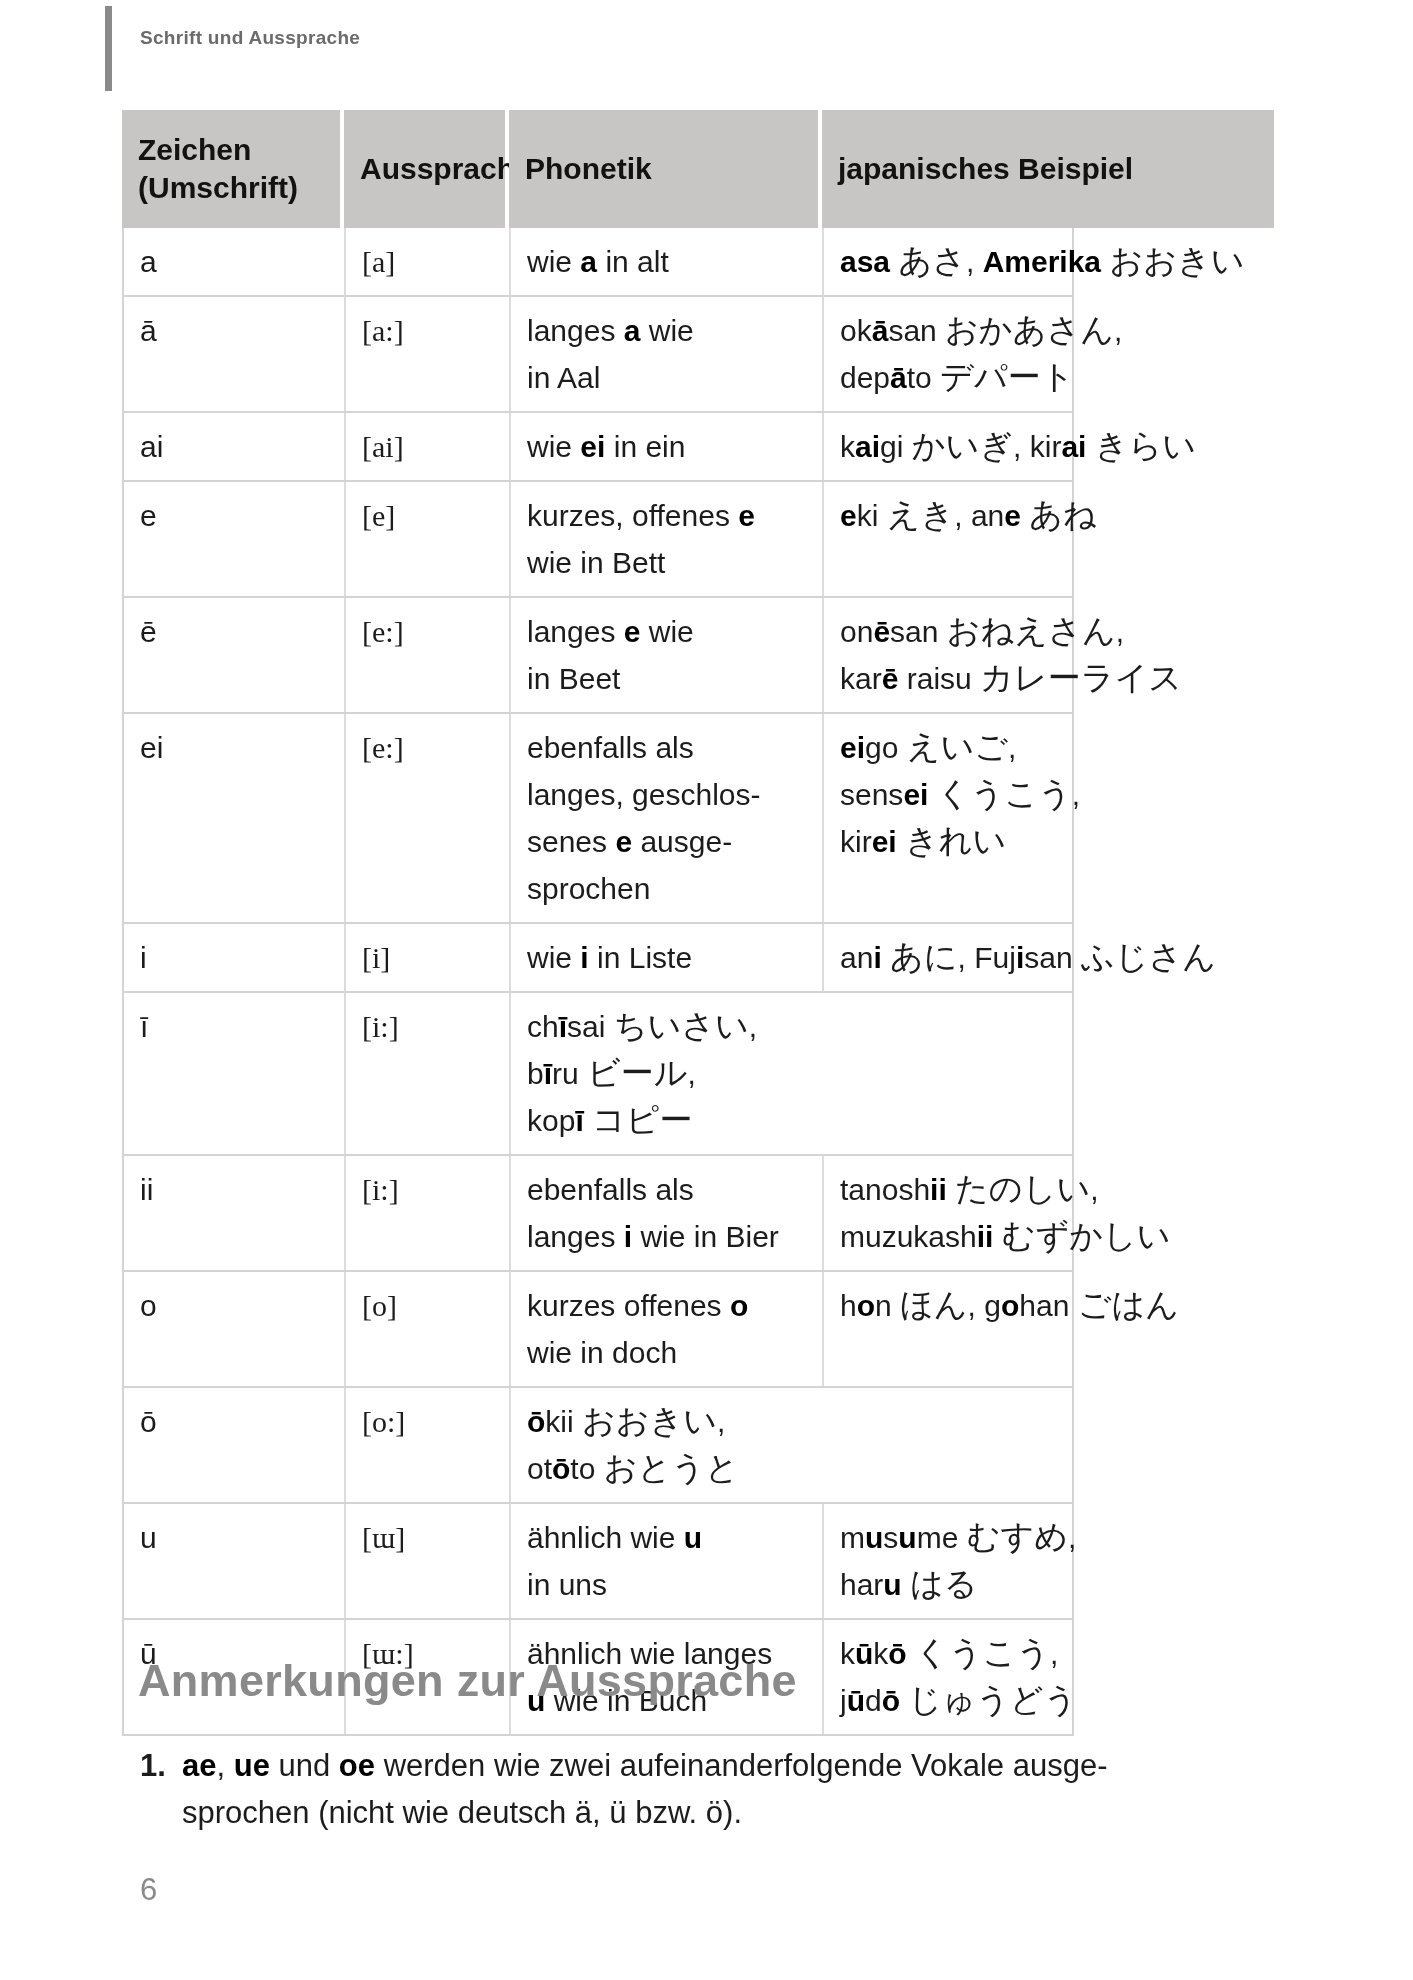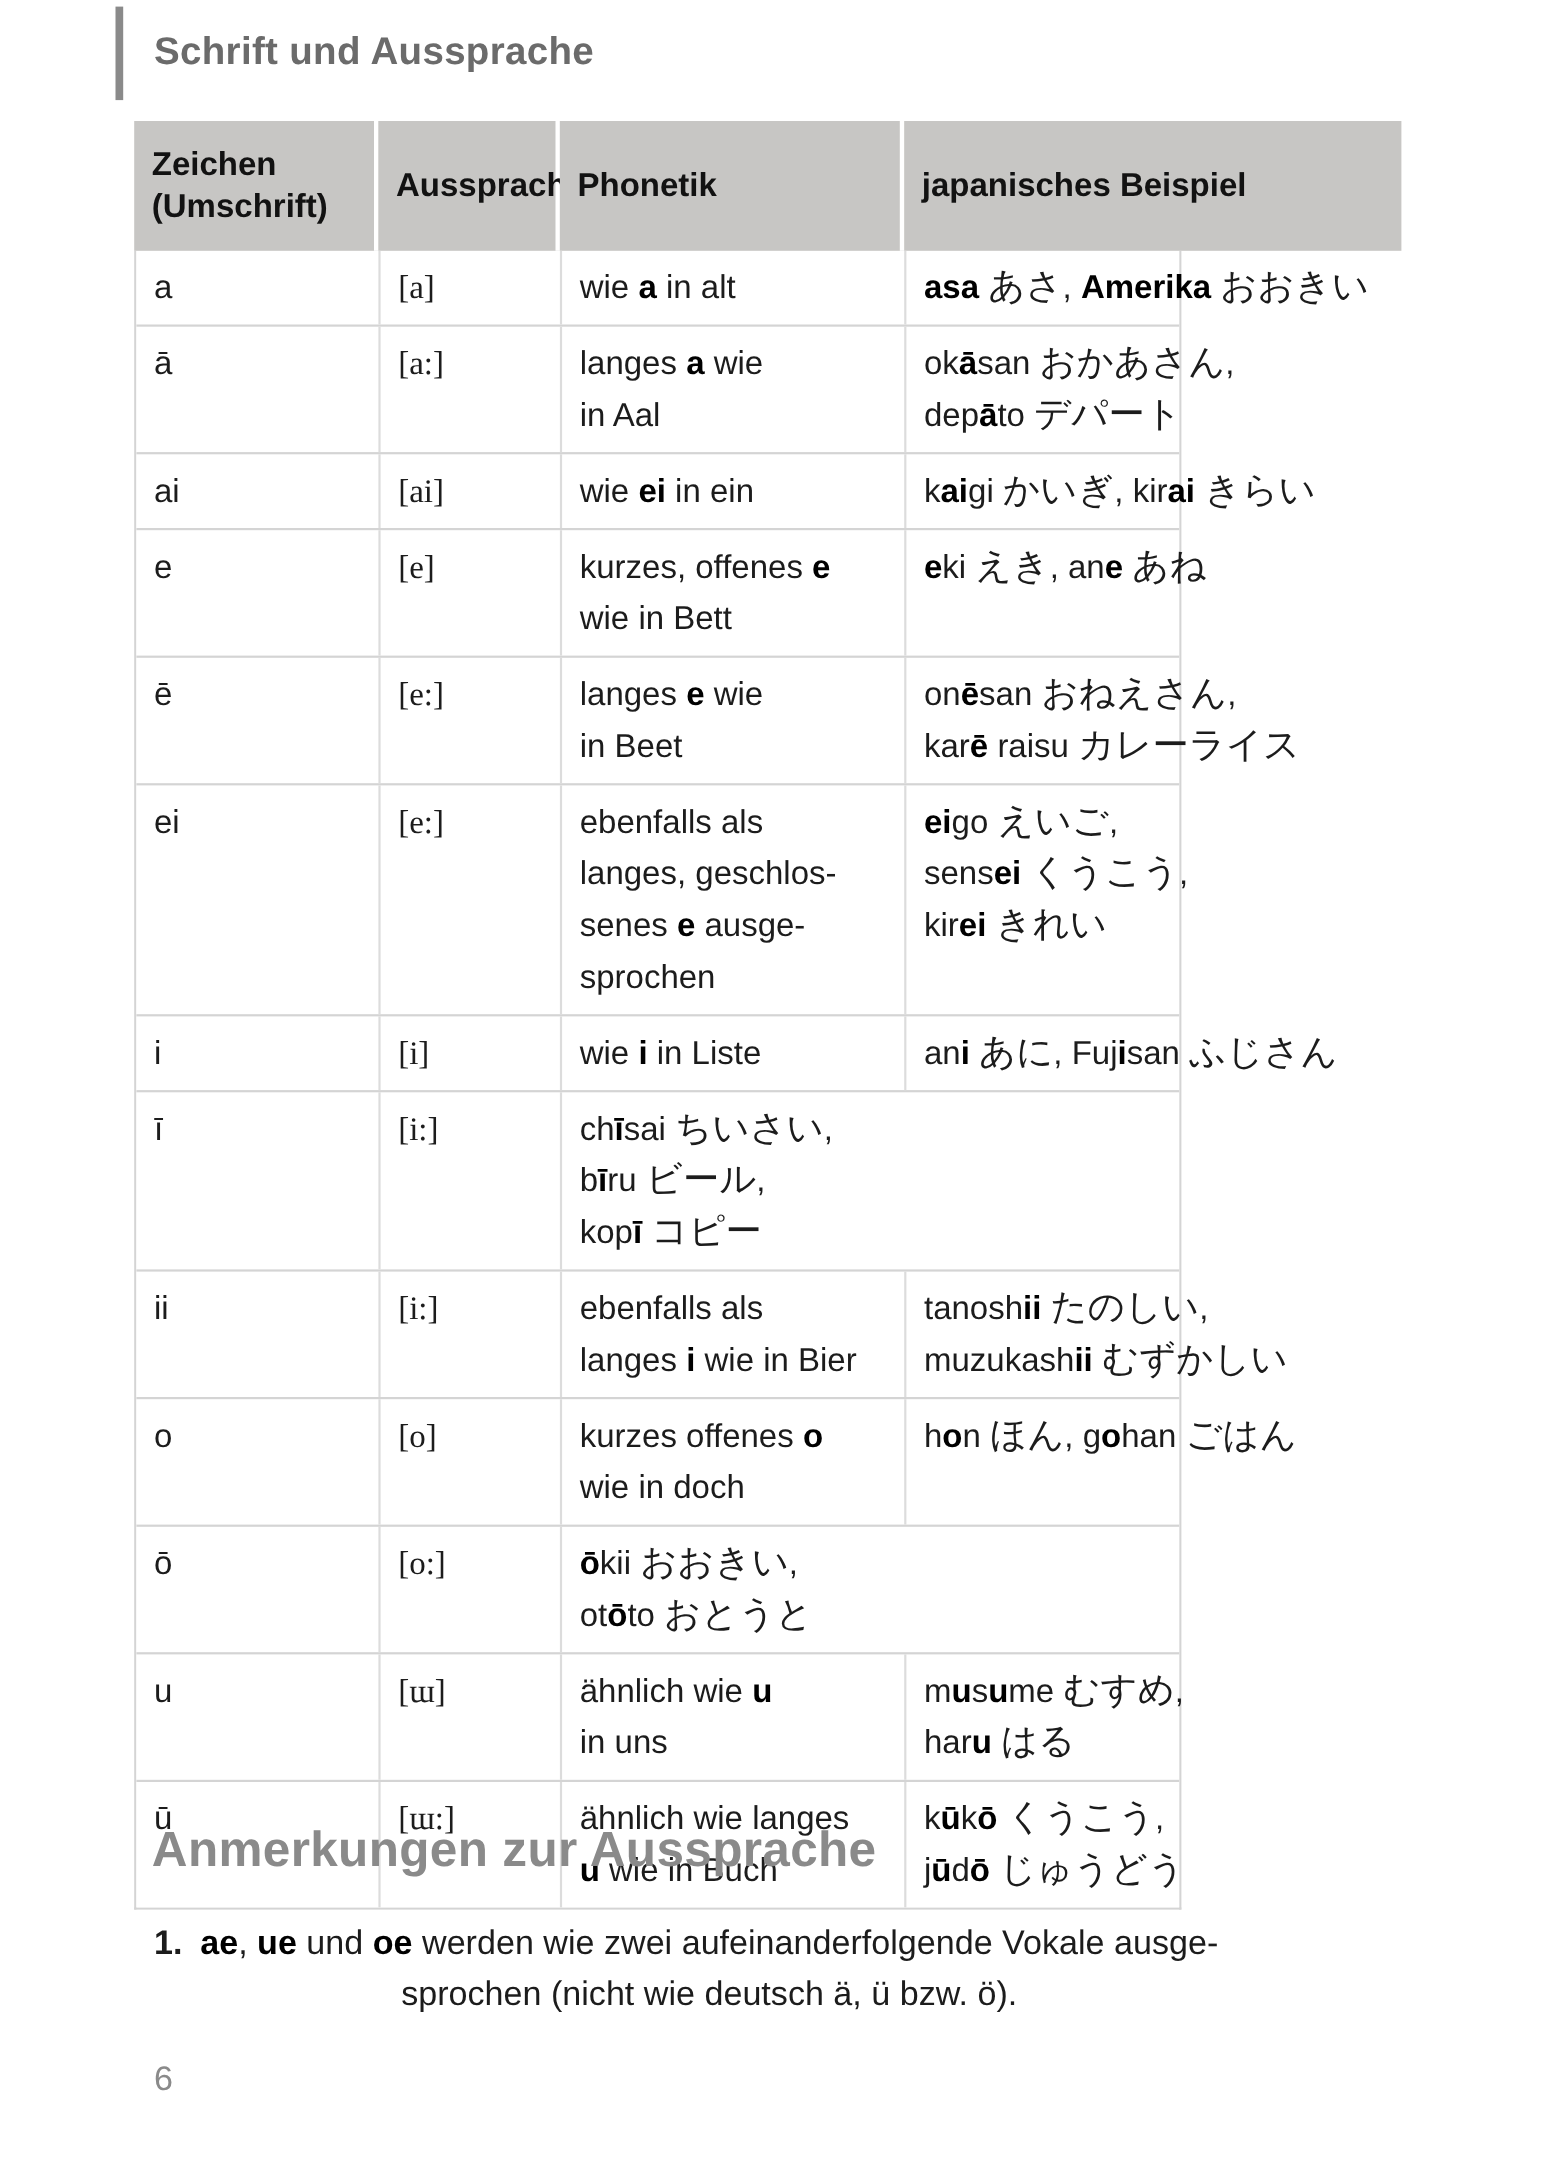--- a/index.html
+++ b/index.html
@@ -3,21 +3,21 @@
 <meta charset="utf-8">
 <style>
   html,body { margin:0; padding:0; }
   body {
     width:1413px; height:1980px; background:#ffffff; position:relative;
     font-family:"Liberation Sans", sans-serif; color:#1c1c1c;
     -webkit-font-smoothing:antialiased;
   }
   
   .topbar   { position:absolute; left:105px; top:6px; width:7px; height:85px; background:#8a8a8a; }
-  .toptitle { position:absolute; left:140px; top:27px; font-size:35px; font-weight:bold; color:#6b6b6b; letter-spacing:.3px; }
+  .toptitle { position:absolute; left:140px; top:27px; font-size:19px; font-weight:bold; color:#6b6b6b; letter-spacing:.3px; }
 
   
   .ptable { position:absolute; left:122px; top:110px; width:952px; }
   .thead  { display:grid; grid-template-columns:222px 165px 313px 452px; }
   .thead > div {
     box-sizing:border-box; background:#c7c6c4; min-height:118px;
     display:flex; align-items:center; padding:10px 8px 10px 16px;
     font-size:30px; font-weight:bold; line-height:38px; color:#121212;
   }
   .thead > div:not(:last-child){ border-right:4px solid #ffffff; }
@@ -33,21 +33,21 @@
     font-size:33px; line-height:1;
   }
 
   
   .notes-heading {
     position:absolute; left:138px; top:1655px;
     font-size:45px; font-weight:bold; color:#8a8a8a; letter-spacing:.3px;
   }
   .note-item { position:absolute; left:140px; top:1742px; width:1150px; display:flex; }
   .note-number { flex:0 0 42px; font-size:31px; line-height:47px; font-weight:bold; }
-  .note-text   { font-size:31px; line-height:47px;text-align:center; }
+  .note-text   { font-size:31px; line-height:47px; }
   .page-number { position:absolute; left:140px; top:1872px; font-size:31px; color:#8a8a8a; }
 </style>
 </head>
 <body>
 
 <div class="topbar"></div>
 <div class="toptitle">Schrift und Aussprache</div>
 
 <div class="ptable">
   <div class="thead" id="thead">

